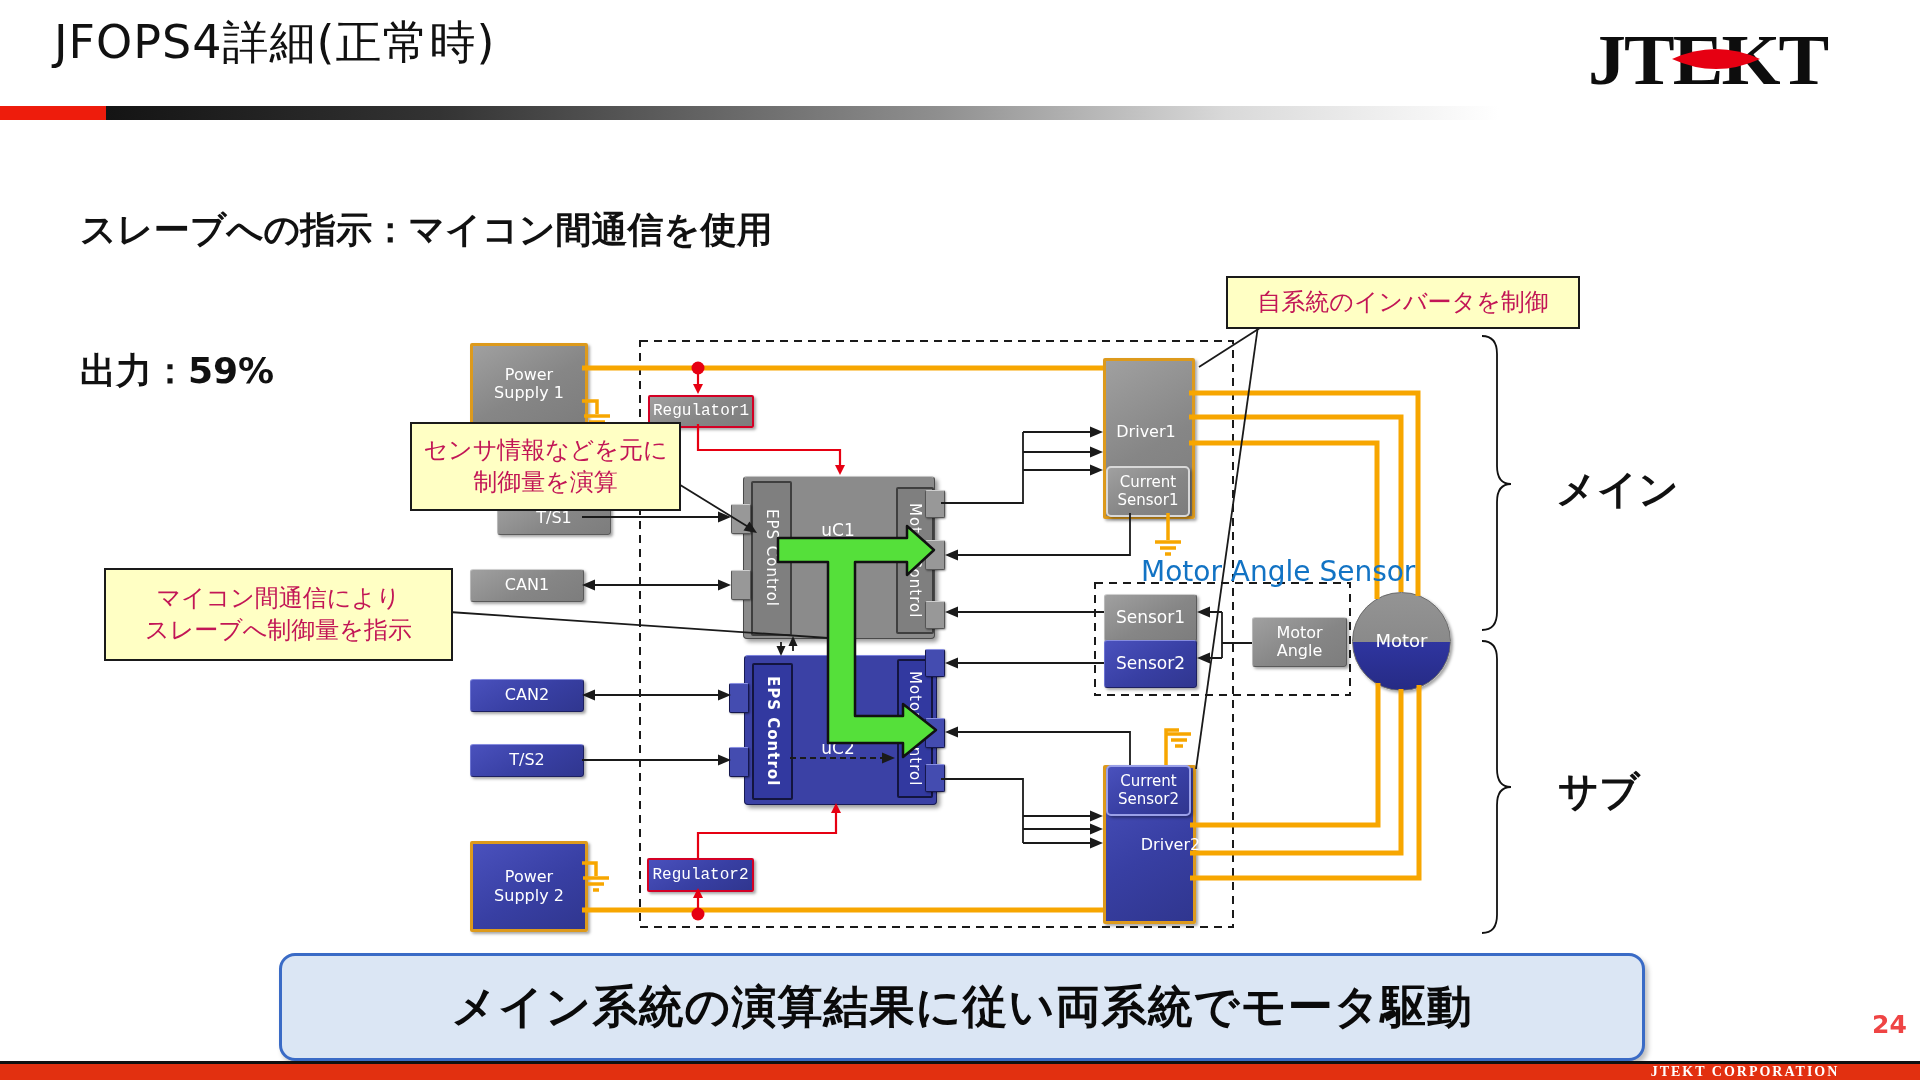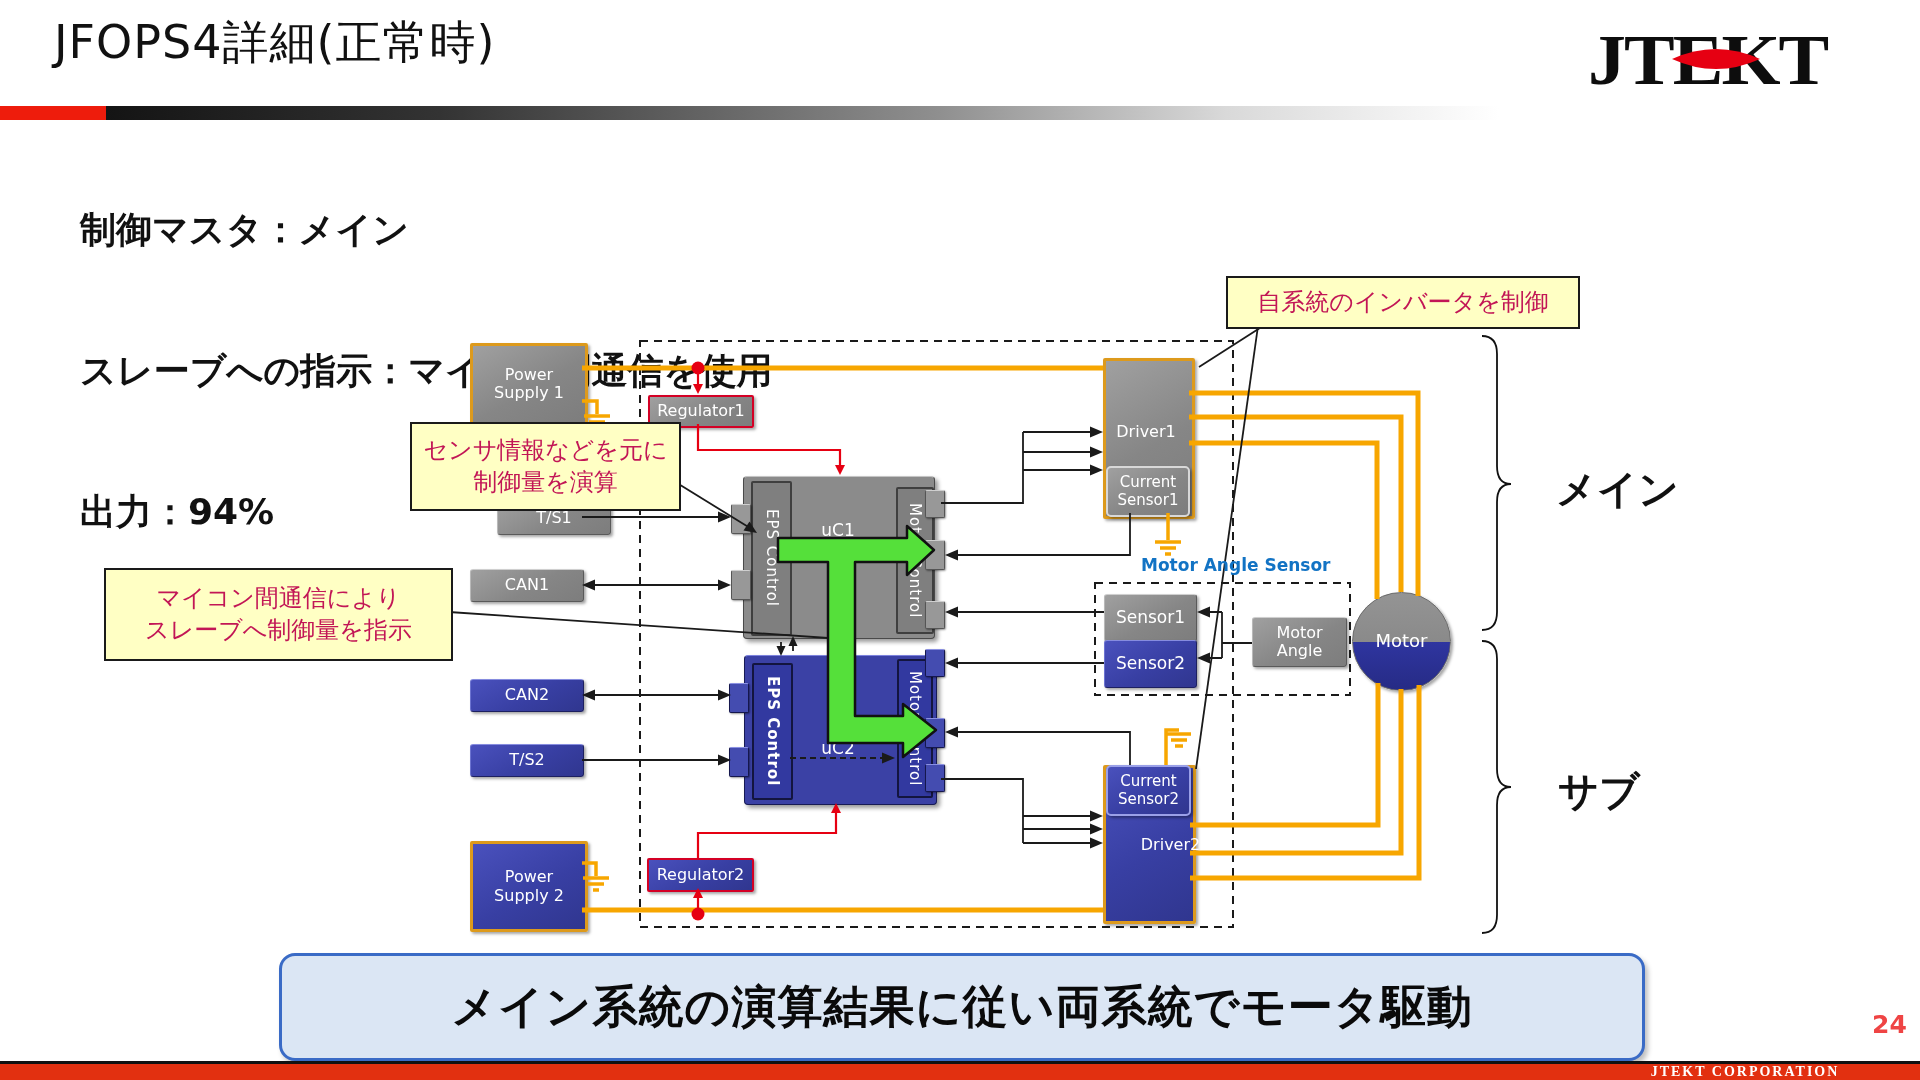--- a/index.html
+++ b/index.html
@@ -17,37 +17,37 @@
              letter-spacing:-2px;transform:scaleY(0.95);transform-origin:top left;white-space:nowrap;}
   .logo-lens{position:absolute;left:82px;top:28px;}
   
   .box{position:absolute;display:flex;align-items:center;justify-content:center;color:#fff;text-align:center;
        border-radius:3px;box-shadow:2px 2px 3px rgba(0,0,0,0.35);font-size:16px;line-height:1.15;white-space:pre-line;}
   .gray{background:linear-gradient(150deg,#a0a0a0 0%,#868686 55%,#7d7d7d 100%);
         border:1px solid #5a5a5a;border-top-color:#cfcfcf;border-left-color:#b9b9b9;}
   .blue{background:linear-gradient(150deg,#4a51bd 0%,#383FA3 55%,#30368f 100%);
         border:1px solid #1d2060;border-top-color:#868cdf;border-left-color:#6d74d1;}
   .gold-border{border:3px solid #DD9A1C;border-radius:2px;}
-  .red-border{border:2px solid #D40025;border-radius:2px;}
+  .red-border{border:2px solid #D40025;border-radius:2px;font-family:Liberation Mono, monospace;}
   .ucblock{position:absolute;border-radius:4px;box-shadow:3px 3px 4px rgba(0,0,0,0.4);}
   .uc1bg{background:#8B8B8B;border:1px solid #4a4a4a;border-top-color:#c4c4c4;}
   .uc2bg{background:#3B41A5;border:1px solid #181b55;border-top-color:#7c82dd;}
   .subblock{position:absolute;display:flex;align-items:center;justify-content:center;color:#fff;border-radius:2px;}
   .sub1{background:#7f7f7f;border:2px solid #3f3f3f;}
   .sub2{background:#3239A0;border:2px solid #13153f;}
   .vtext{writing-mode:vertical-rl;font-size:15px;letter-spacing:1px;}
   .pad{position:absolute;border-radius:2px;box-shadow:1px 1px 2px rgba(0,0,0,0.4);}
   .padg{background:#989898;border:1px solid #555;border-top-color:#cfcfcf;}
   .padb{background:#444CB0;border:1px solid #15174d;border-top-color:#8a90e2;}
   .uclabel{position:absolute;color:#fff;font-size:17px;text-align:center;}
   
   .callout{position:absolute;background:#FFFFC4;border:2px solid #1a1a1a;color:#C21656;
            display:flex;align-items:center;justify-content:center;text-align:center;
            font-size:24px;line-height:1.3;white-space:pre-line;z-index:8;}
-  .mas-label{position:absolute;color:#1273C4;font-size:17px;z-index:8;white-space:nowrap;font-weight:bold;}
+  .mas-label{position:absolute;color:#1273C4;font-size:28px;z-index:8;white-space:nowrap;}
   .syslabel{position:absolute;font-size:40px;font-weight:bold;color:#111;z-index:8;white-space:nowrap;}
   .banner{position:absolute;left:279px;top:953px;width:1360px;height:102px;background:#DBE6F4;
           border:3.5px solid #3A6BC6;border-radius:16px;display:flex;align-items:center;justify-content:center;
           box-shadow:3px 4px 5px rgba(0,0,0,0.25);z-index:8;}
   .banner-text{font-size:45px;font-weight:800;color:#0a0a0a;letter-spacing:1px;}
   .pagenum{position:absolute;left:1872px;top:1010px;font-size:25px;font-weight:bold;color:#ef4444;z-index:8;}
   .foot-line{position:absolute;left:0;top:1061px;width:1920px;height:3px;background:#111;z-index:8;}
   .foot-bar{position:absolute;left:0;top:1064px;width:1920px;height:16px;background:#E23010;z-index:8;}
   .foot-text{position:absolute;left:1610px;top:1064px;width:270px;height:16px;display:flex;align-items:center;justify-content:center;
              color:#fff;font-family:"Liberation Serif","DejaVu Serif",serif;font-weight:bold;font-size:14px;letter-spacing:2px;z-index:9;}
@@ -64,23 +64,22 @@
   <div class="bar-grad"></div>
 
   <div class="logo">
     <div class="logo-text"><span>J</span><span>T</span><span>E</span><span>K</span><span>T</span></div>
     <svg class="logo-lens" width="92" height="26" viewBox="0 0 92 26">
       <path d="M2,13 Q46,-7 90,13 Q46,33 2,13 Z" fill="#E60012"></path>
     </svg>
   </div>
 
   <div class="info">
-    <div>制御マスタ：メイン</div>
     <div>スレーブへの指示：マイコン間通信を使用</div>
-    <div>出力：94%</div>
+    <div>出力：59%</div>
   </div>
 
   <div class="box gray gold-border" style="left:470px;top:343px;width:112px;height:76px;">Power
 Supply 1</div>
   <div class="box gray" style="left:497px;top:502px;width:112px;height:31px;">T/S1</div>
   <div class="box gray" style="left:470px;top:569px;width:112px;height:31px;">CAN1</div>
   <div class="box blue" style="left:470px;top:679px;width:112px;height:31px;">CAN2</div>
   <div class="box blue" style="left:470px;top:744px;width:112px;height:31px;">T/S2</div>
   <div class="box blue gold-border" style="left:470px;top:841px;width:112px;height:85px;">Power
 Supply 2</div>

